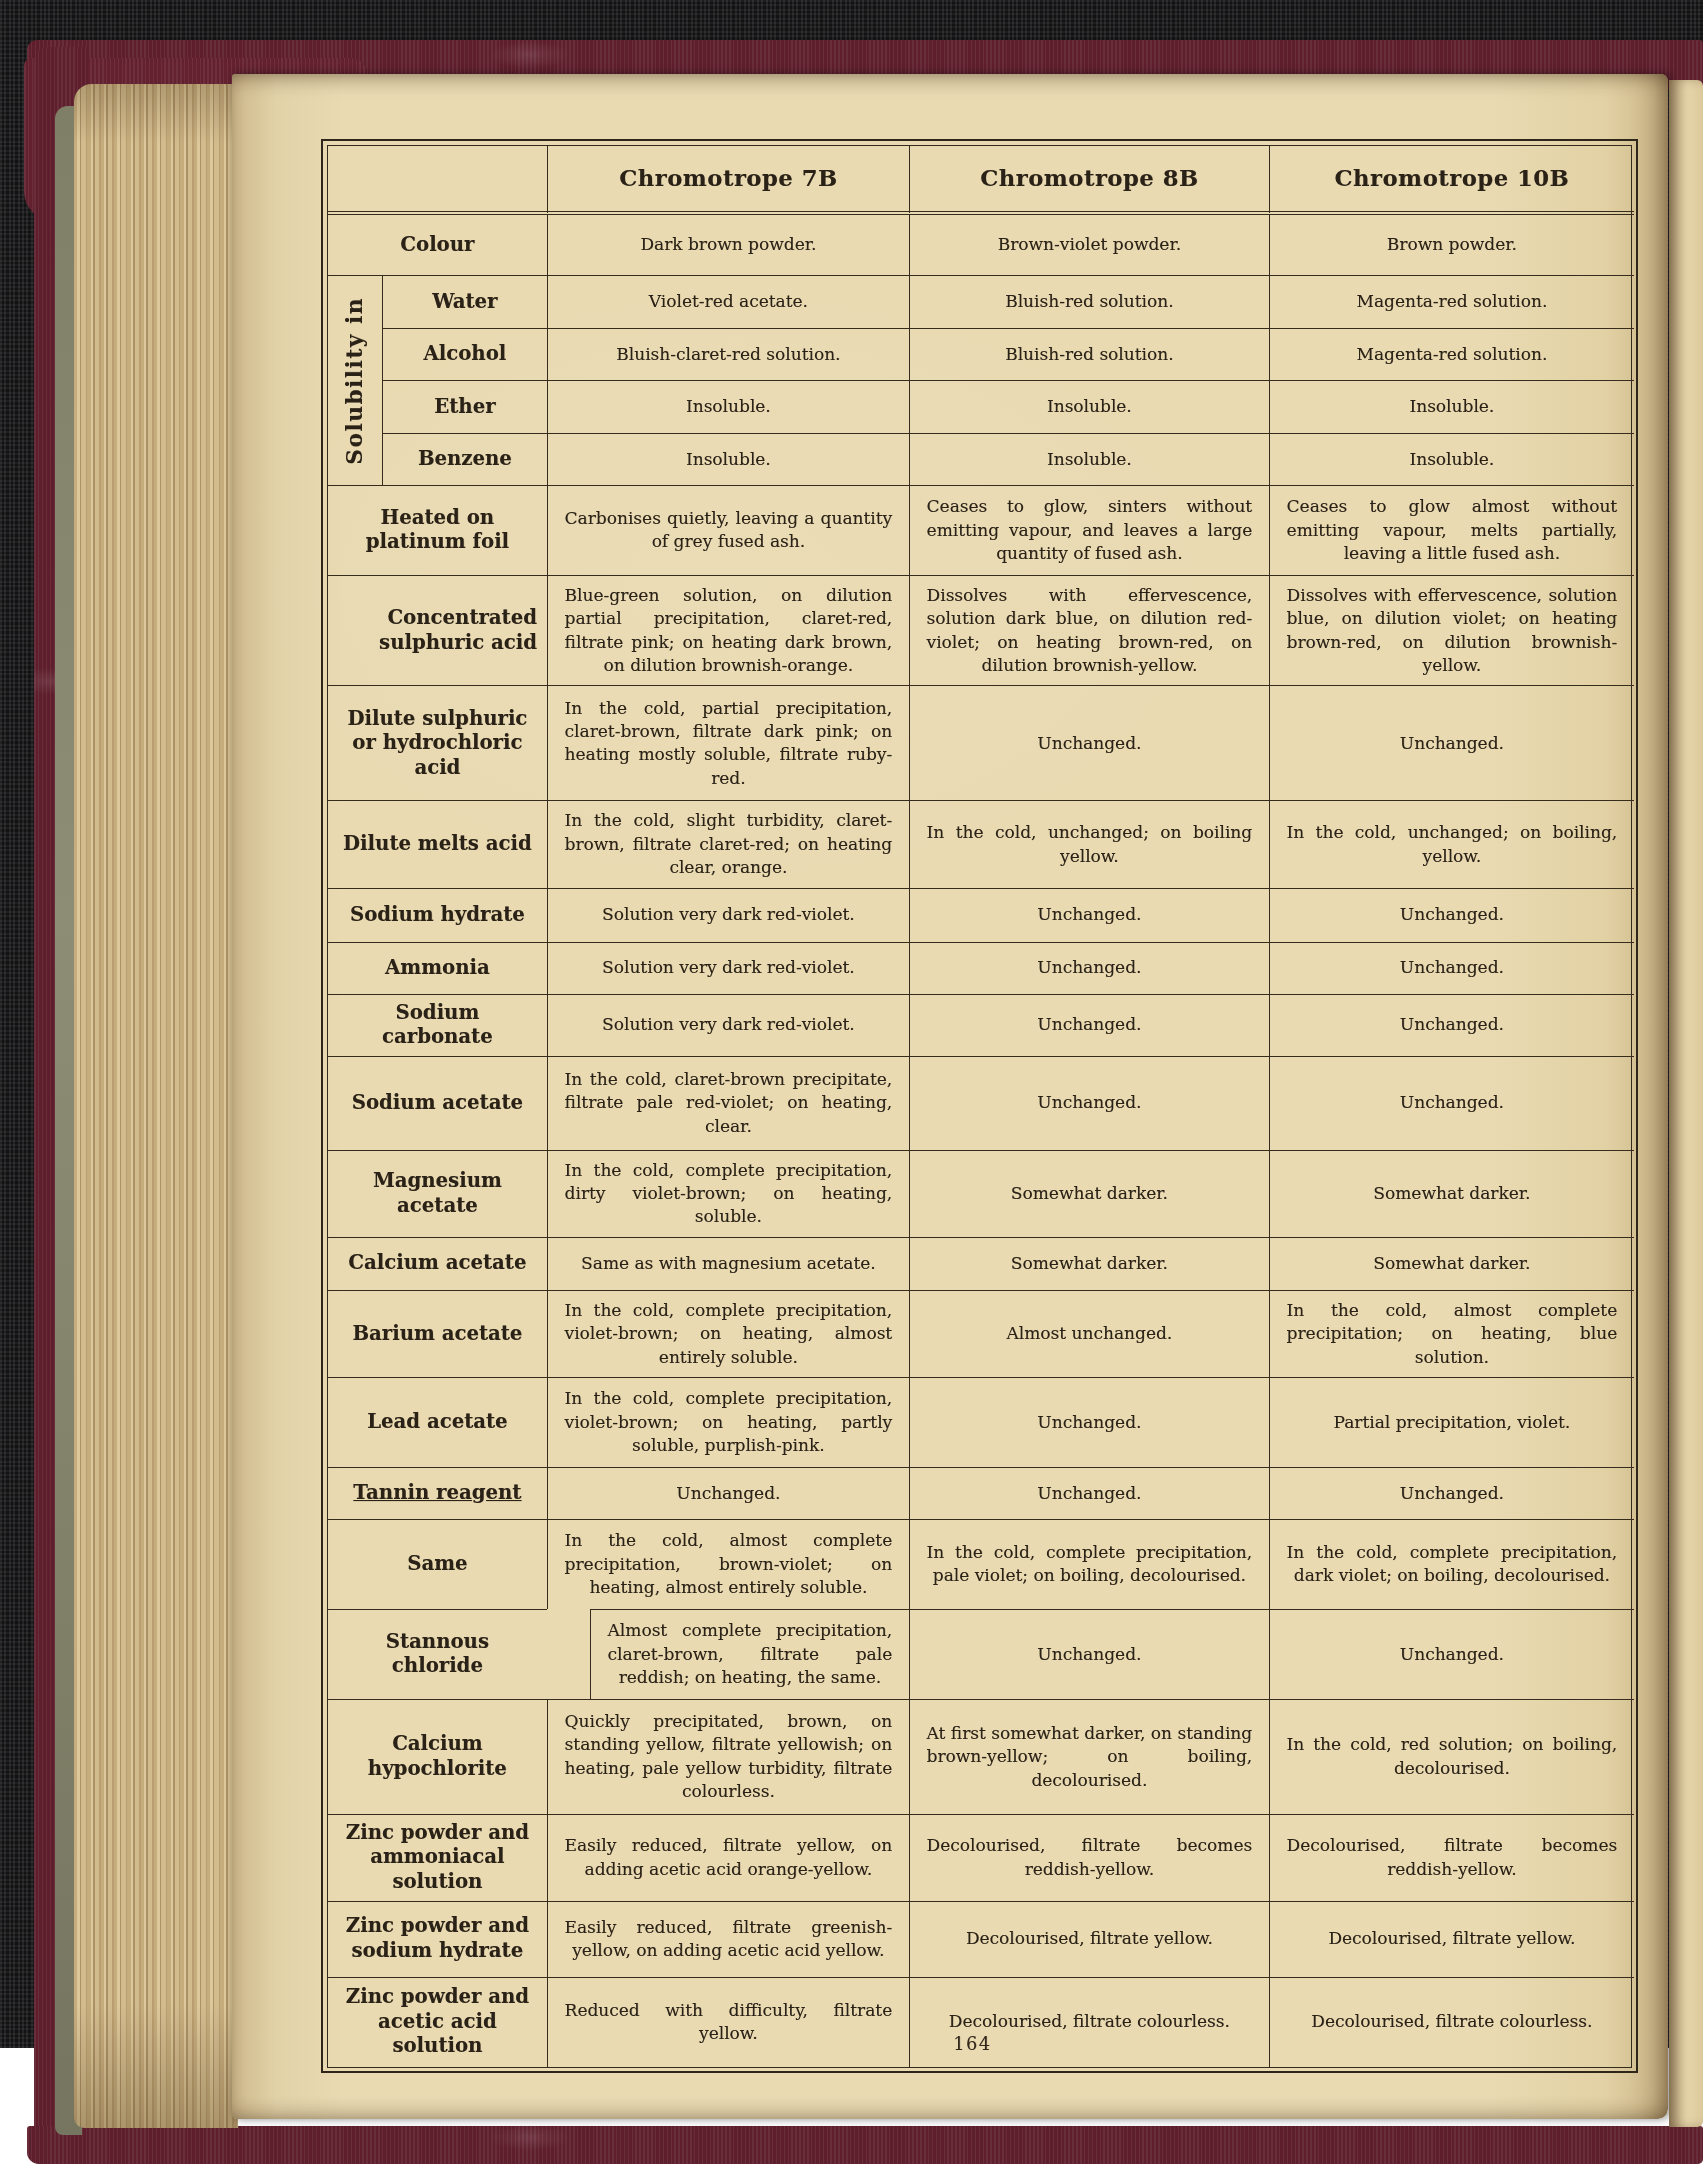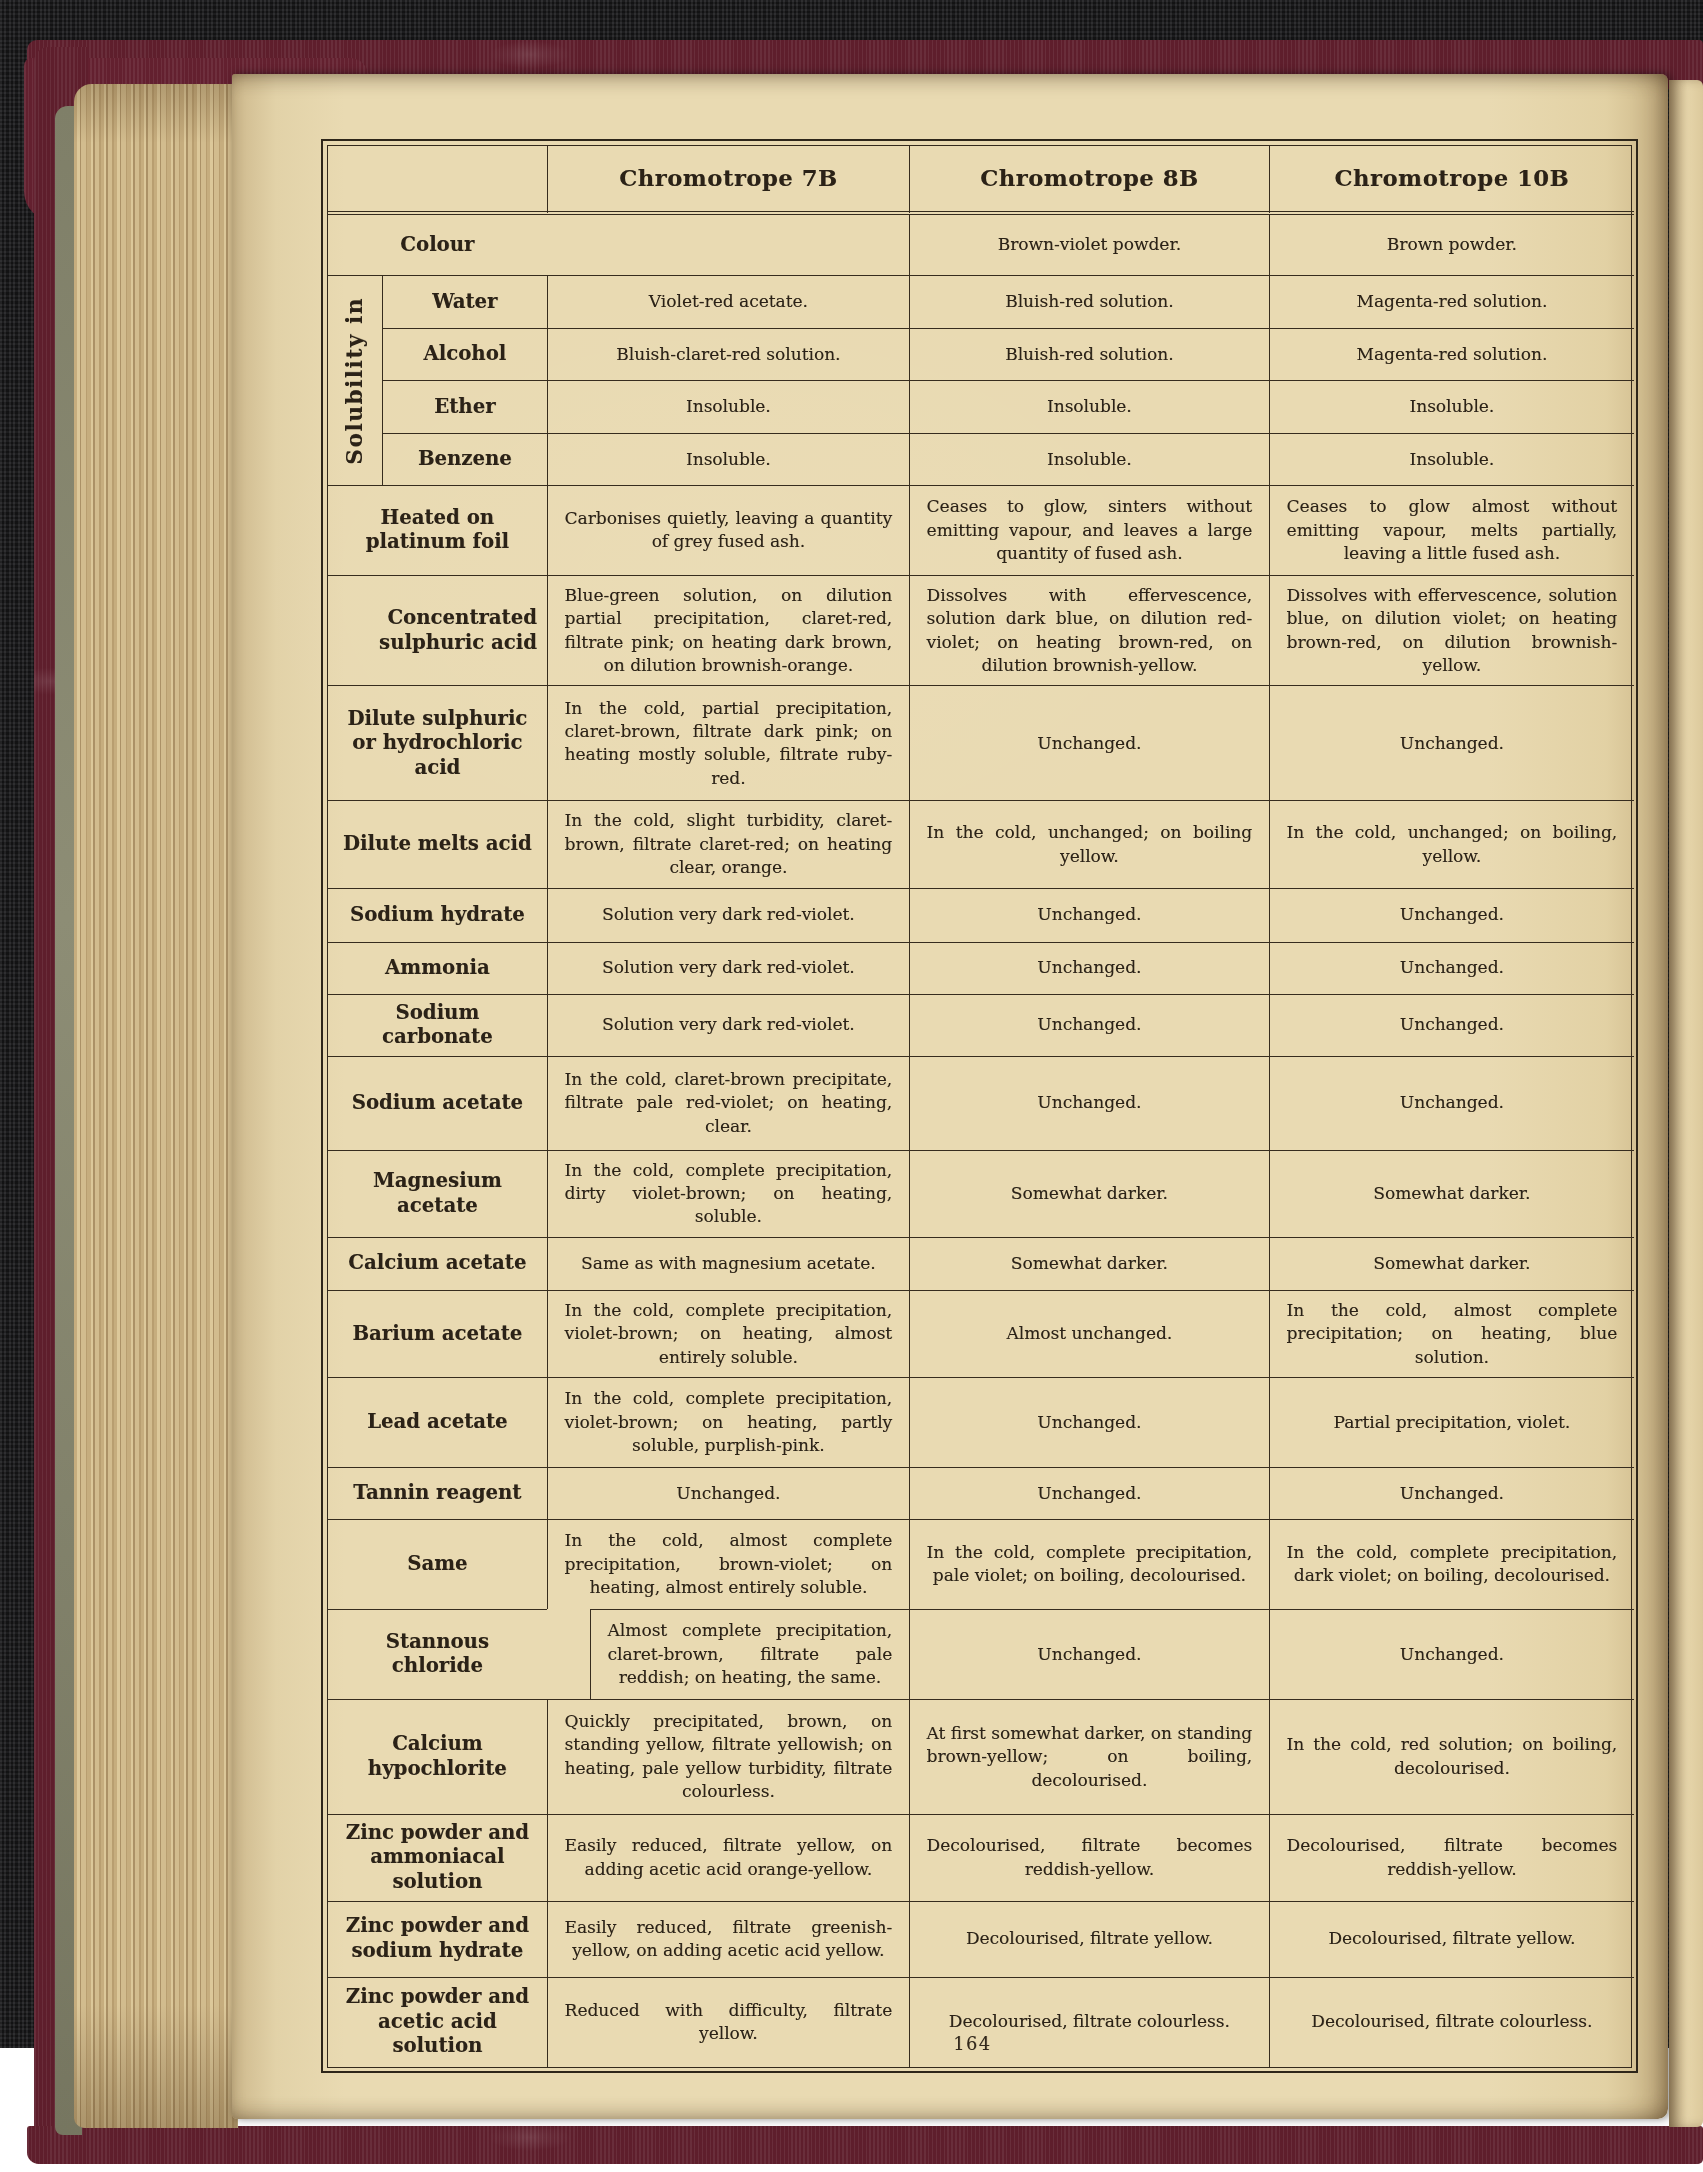--- a/index.html
+++ b/index.html
@@ -75,20 +75,23 @@
 
   <div id="page">
     <div id="tblOuter">
       <div id="tbl" style="grid-template-rows: 69px minmax(60px, auto) minmax(53px, auto) minmax(52px, auto) minmax(53px, auto) minmax(52px, auto) minmax(90px, auto) minmax(106px, auto) minmax(115px, auto) minmax(77px, auto) minmax(54px, auto) minmax(52px, auto) minmax(51px, auto) minmax(94px, auto) minmax(80px, auto) minmax(53px, auto) minmax(87px, auto) minmax(90px, auto) minmax(52px, auto) minmax(90px, auto) minmax(90px, auto) minmax(115px, auto) minmax(79px, auto) minmax(76px, auto) minmax(90px, auto);">
         <div class="cell h hc0"></div>
         <div class="cell h hc1 vl">Chromotrope 7B</div>
         <div class="cell h hc2 vl">Chromotrope 8B</div>
         <div class="cell h hc3 vl">Chromotrope 10B</div>
 
       <div class="cell lbl" style="grid-area: 2 / 1 / auto / 3;">Colour</div>
+          <div class="cell dat vl" style="grid-area: 2 / 3;">
+            <span class="txt">Dark brown powder.</span>
+          </div>
           <div class="cell dat vl" style="grid-area: 2 / 4;">
             <span class="txt">Brown-violet powder.</span>
           </div>
           <div class="cell dat vl" style="grid-area: 2 / 5;">
             <span class="txt">Brown powder.</span>
           </div>
           <div class="cell rot bt" style="grid-area: 3 / 1 / span 4;">
             <span>Solubility in</span>
           </div>
           <div class="cell lbl bt vl" style="grid-area: 3 / 2;">Water</div>
@@ -244,21 +247,21 @@
           <div class="cell lbl bt" style="grid-area: 18 / 1 / auto / 3;">Lead acetate</div>
           <div class="cell dat vl bt" style="grid-area: 18 / 3;">
             <span class="txt">In the cold, complete precipitation, violet-brown; on heating, partly soluble, purplish-pink.</span>
           </div>
           <div class="cell dat vl bt" style="grid-area: 18 / 4;">
             <span class="txt">Unchanged.</span>
           </div>
           <div class="cell dat vl bt" style="grid-area: 18 / 5;">
             <span class="txt">Partial precipitation, violet.</span>
           </div>
-          <div class="cell lbl bt" style="grid-area: 19 / 1 / auto / 3;">Tannin reagent</div>
+          <div class="cell lbl bt" style="grid-area: 19 / 1 / auto / 3; text-decoration: underline;">Tannin reagent</div>
           <div class="cell dat vl bt" style="grid-area: 19 / 3;">
             <span class="txt">Unchanged.</span>
           </div>
           <div class="cell dat vl bt" style="grid-area: 19 / 4;">
             <span class="txt">Unchanged.</span>
           </div>
           <div class="cell dat vl bt" style="grid-area: 19 / 5;">
             <span class="txt">Unchanged.</span>
           </div>
           <div class="cell lbl bt" style="grid-area: 20 / 1 / auto / 3;">Same</div>

